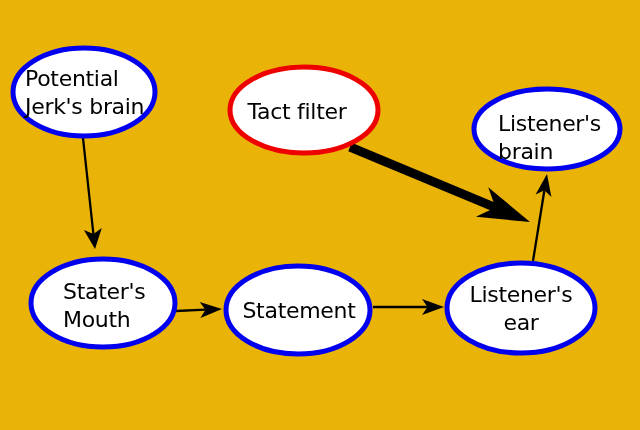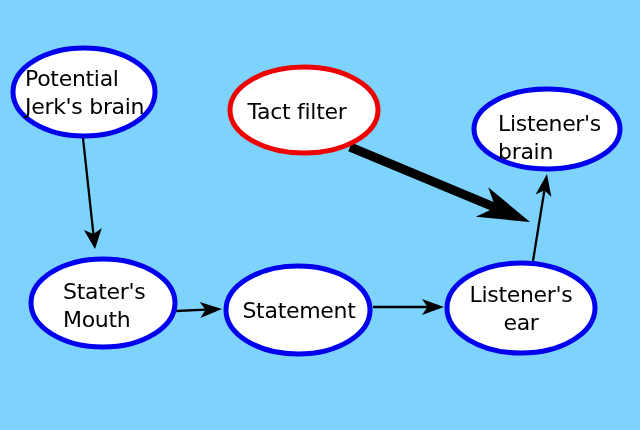--- a/index.html
+++ b/index.html
@@ -4,21 +4,21 @@
 <style>
   html, body {
     margin: 0;
     padding: 0;
     background: #ffffff;
   }
   .canvas {
     position: relative;
     width: 640px;
     height: 430px;
-    background: #7dd3fc;
+    background: #eab308;
     overflow: hidden;
   }
   svg {
     display: block;
   }
   .node-ellipse {
     fill: #ffffff;
     stroke-width: 5px;
   }
   .node-label {

